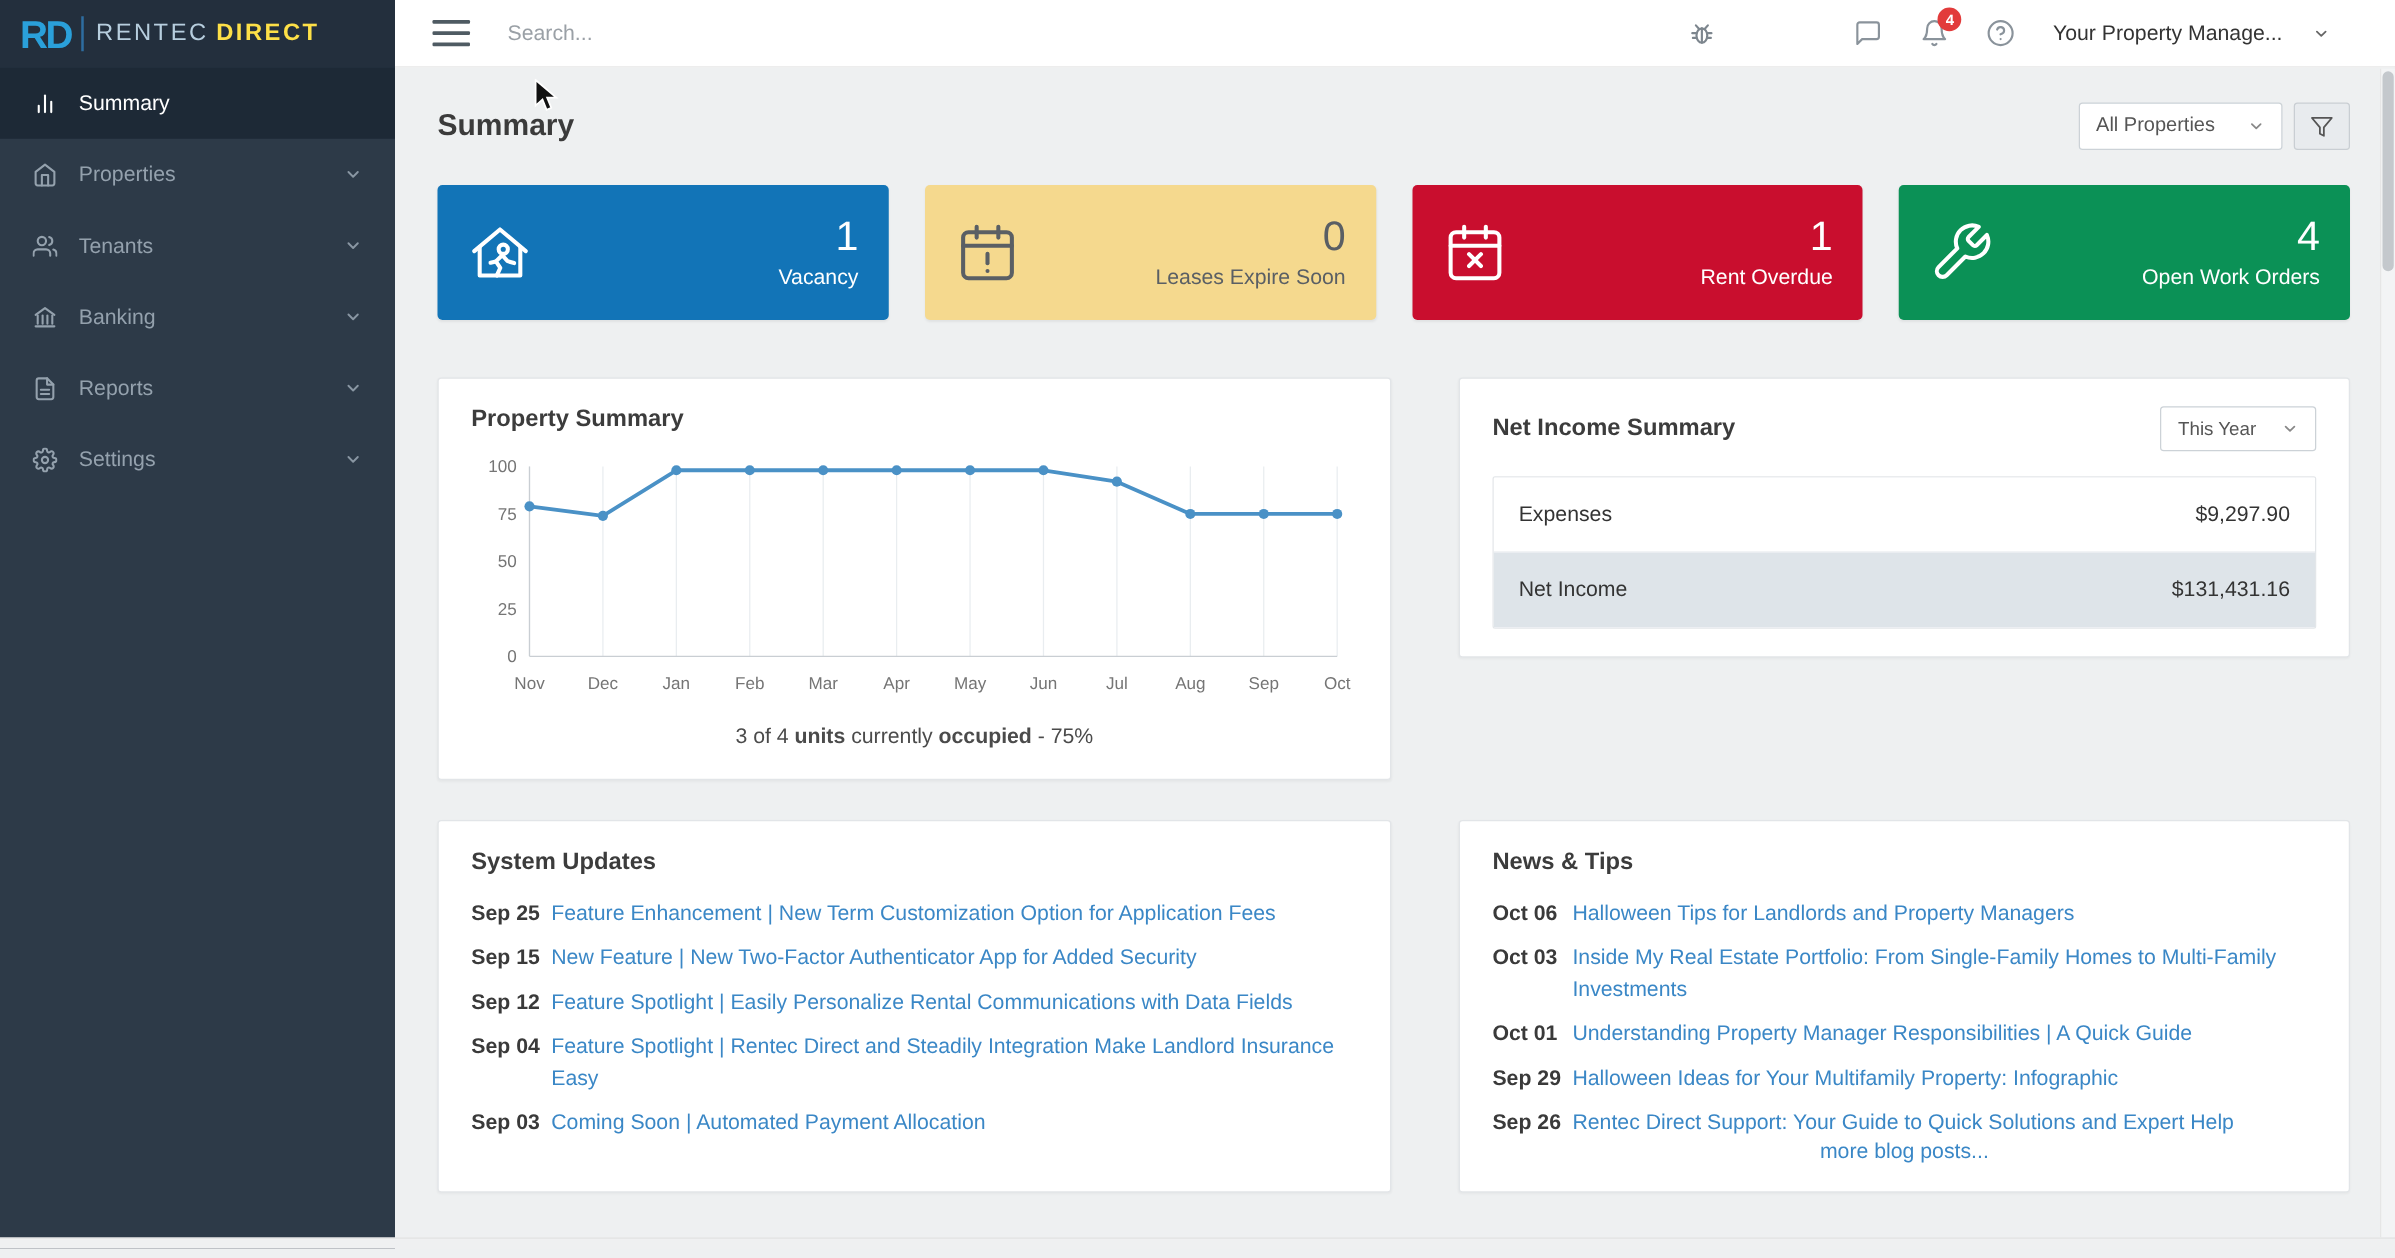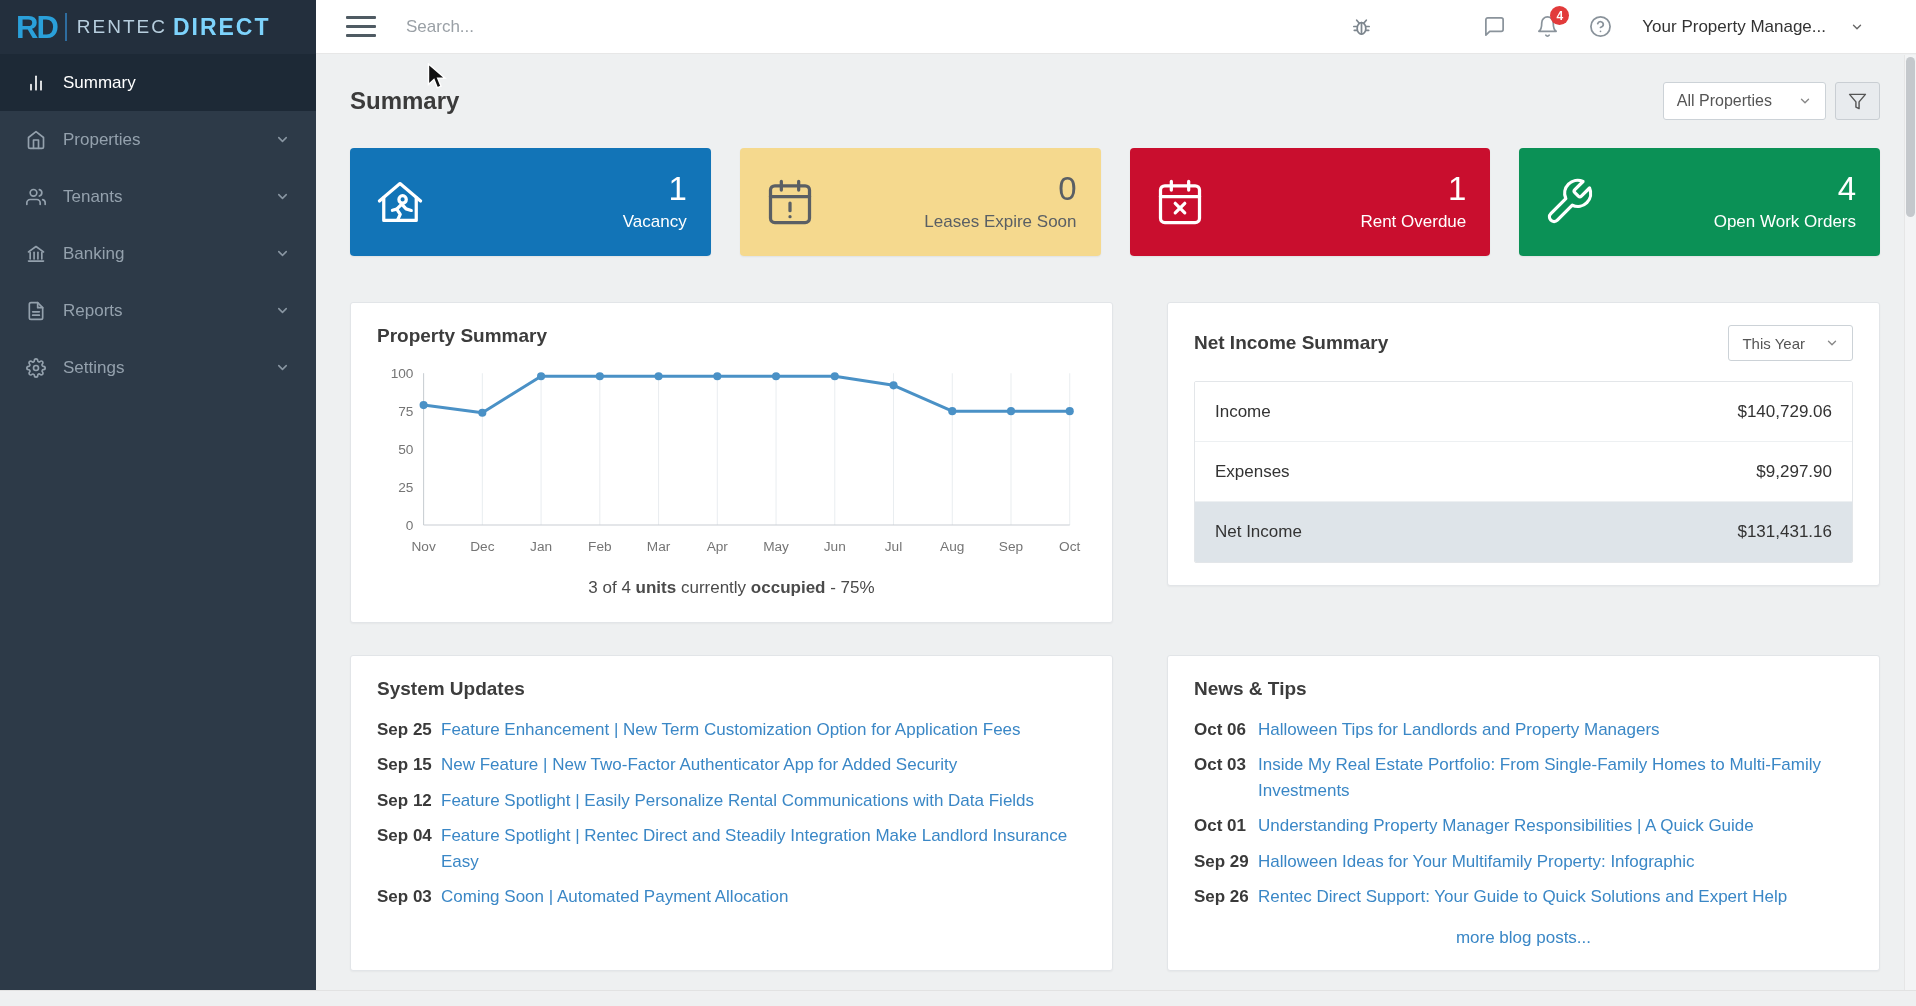--- a/index.html
+++ b/index.html
@@ -7,21 +7,21 @@
   html,body{width:1916px;height:1006px;overflow:hidden}
   body{font-family:"Liberation Sans",sans-serif;background:#eef0f1;position:relative}
   .app{display:flex;width:1916px;height:999px;position:relative;overflow:hidden}
 
   
   .sidebar{width:316px;background:#2d3a48;flex-shrink:0;display:flex;flex-direction:column}
   .brand{height:54px;background:#232f3d;display:flex;align-items:center;padding:0 16px;cursor:pointer;flex-shrink:0}
   .brand-mark{font-size:31px;font-weight:800;color:#2aa0da;letter-spacing:-2px;line-height:1}
   .brand-divider{width:2px;height:28px;background:#2e6da0;margin:0 10px 0 8px}
   .brand-rentec{color:#b7cede;font-size:19px;letter-spacing:2px}
-  .brand-direct{color:#7dd3fc;font-size:23px;font-weight:bold;letter-spacing:2px;margin-left:6px}
+  .brand-direct{color:#fde047;font-size:19px;font-weight:bold;letter-spacing:2px;margin-left:6px}
   .side-item{height:57px;display:flex;align-items:center;padding:0 26px;gap:17px;color:#94a1ad;font-size:17px;cursor:pointer}
   .side-item.active{background:#1d2936;color:#ffffff}
   .side-icon{width:20px;height:20px;flex-shrink:0}
   .side-label{flex:1}
   .side-chev{width:15px;height:15px;opacity:.9}
 
   
   .main{flex:1;display:flex;flex-direction:column;min-width:0}
   .topbar{height:54px;background:#ffffff;border-bottom:1px solid #e7e7e7;display:flex;align-items:center;padding:0 52px 0 30px;flex-shrink:0}
   .hamburger{display:flex;flex-direction:column;gap:6px;cursor:pointer;padding:4px 0}
@@ -67,21 +67,21 @@
 
   .ni-table{margin-top:20px;border:1px solid #e3e6e9;border-radius:2px;overflow:hidden}
   .ni-row{display:flex;justify-content:space-between;align-items:center;height:60px;padding:0 20px;font-size:17px;color:#333;background:#fff;border-bottom:1px solid #edf0f2}
   .ni-row:last-child{border-bottom:none}
   .ni-row.hl{background:#dee4e9}
 
   .feed-list{margin-top:17px;display:flex;flex-direction:column;gap:10px}
   .feed-item{display:grid;grid-template-columns:64px 1fr;font-size:17px;line-height:1.5}
   .feed-date{font-weight:bold;color:#3a3a3a;white-space:nowrap}
   .feed-link{color:#3a87c6;text-decoration:none;cursor:pointer}
-  .more-link{display:block;text-align:center;margin-top:18px;font-size:17px;color:#3a87c6;text-decoration:none;cursor:pointer}
+  .more-link{display:block;text-align:center;font-size:17px;color:#3a87c6;text-decoration:none;cursor:pointer}
 
   
   .vscroll{position:absolute;top:55px;right:0;bottom:9px;width:12px;background:#f3f4f5;border-left:1px solid #e6e6e6}
   .vscroll-thumb{position:absolute;top:2px;left:1px;width:9px;height:160px;background:#c4c8cc;border-radius:5px}
   .hscroll{position:absolute;left:0;bottom:0;width:100%;height:9px;background:#eff0f1;border-top:1px solid #e2e2e2}
   .cursor{position:absolute;left:427px;top:63px;z-index:50;pointer-events:none}
 </style>
 </head>
 <body>
 
@@ -382,24 +382,20 @@
               <span>This Year</span>
               <span class="caret">
                   <svg viewBox="0 0 24 24" fill="none" stroke="currentColor" stroke-width="2.4" stroke-linecap="round" stroke-linejoin="round" style="width:100%;height:100%;display:block">
                     <path d="M6 9l6 6 6-6"></path>
                   </svg>
                 </span>
             </div>
           </div>
           <div id="ni-rows" class="ni-table">
               <div class="ni-row">
-                <span class="ni-label">Income</span>
-                <span class="ni-value">$140,729.06</span>
-              </div>
-              <div class="ni-row">
                 <span class="ni-label">Expenses</span>
                 <span class="ni-value">$9,297.90</span>
               </div>
               <div class="ni-row hl">
                 <span class="ni-label">Net Income</span>
                 <span class="ni-value">$131,431.16</span>
               </div>
             </div>
         </section>
       </div>

